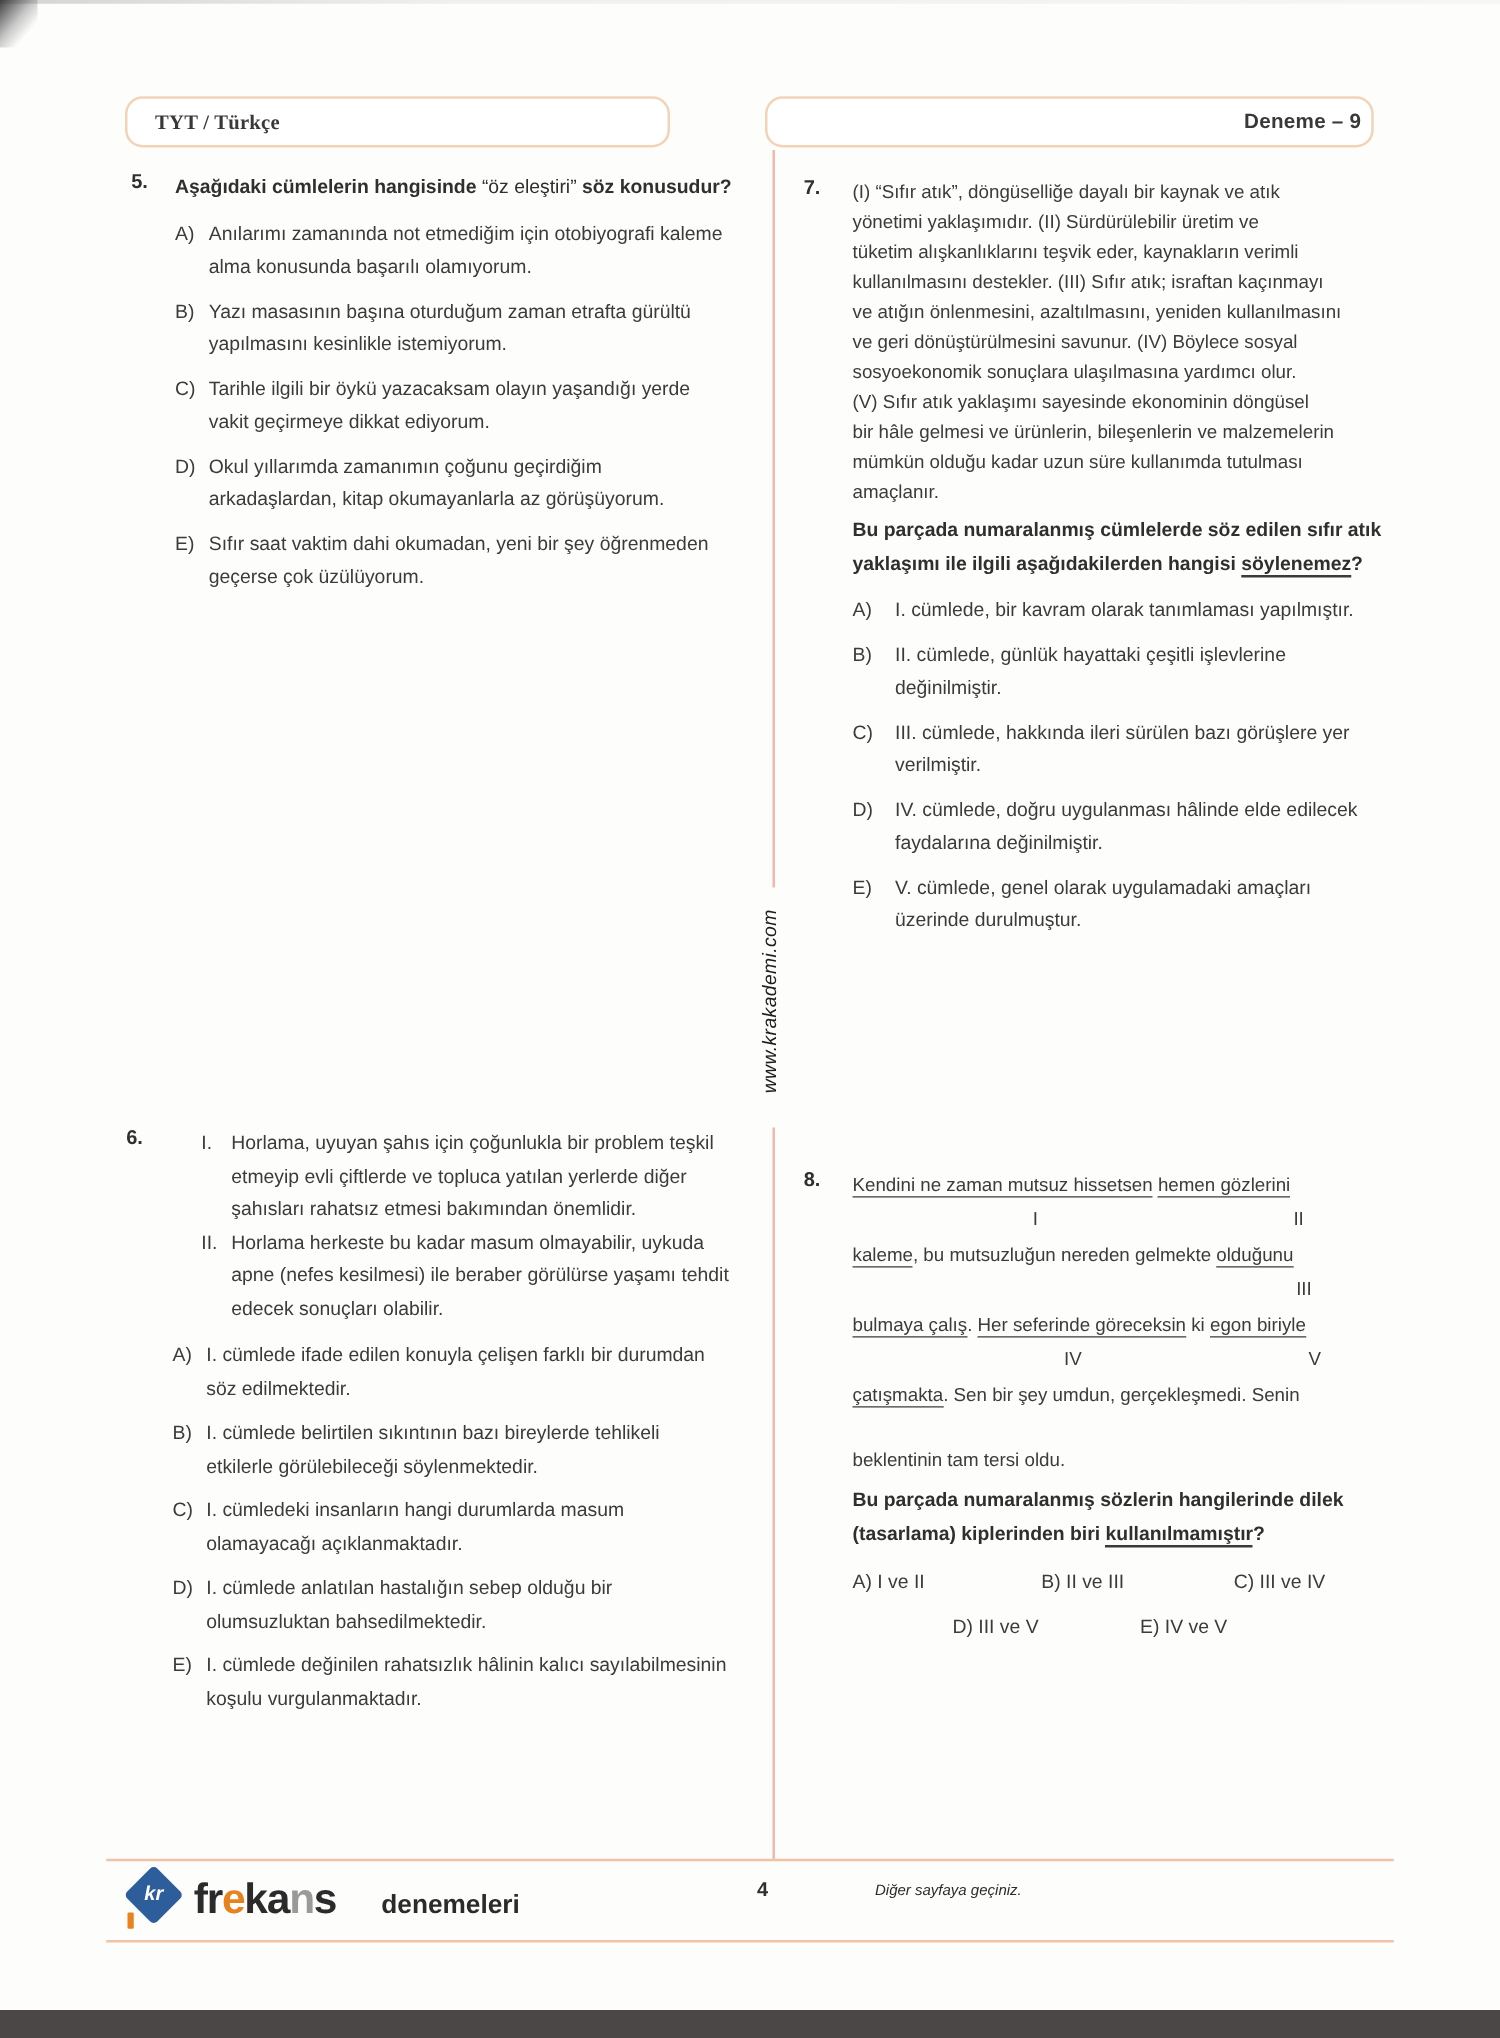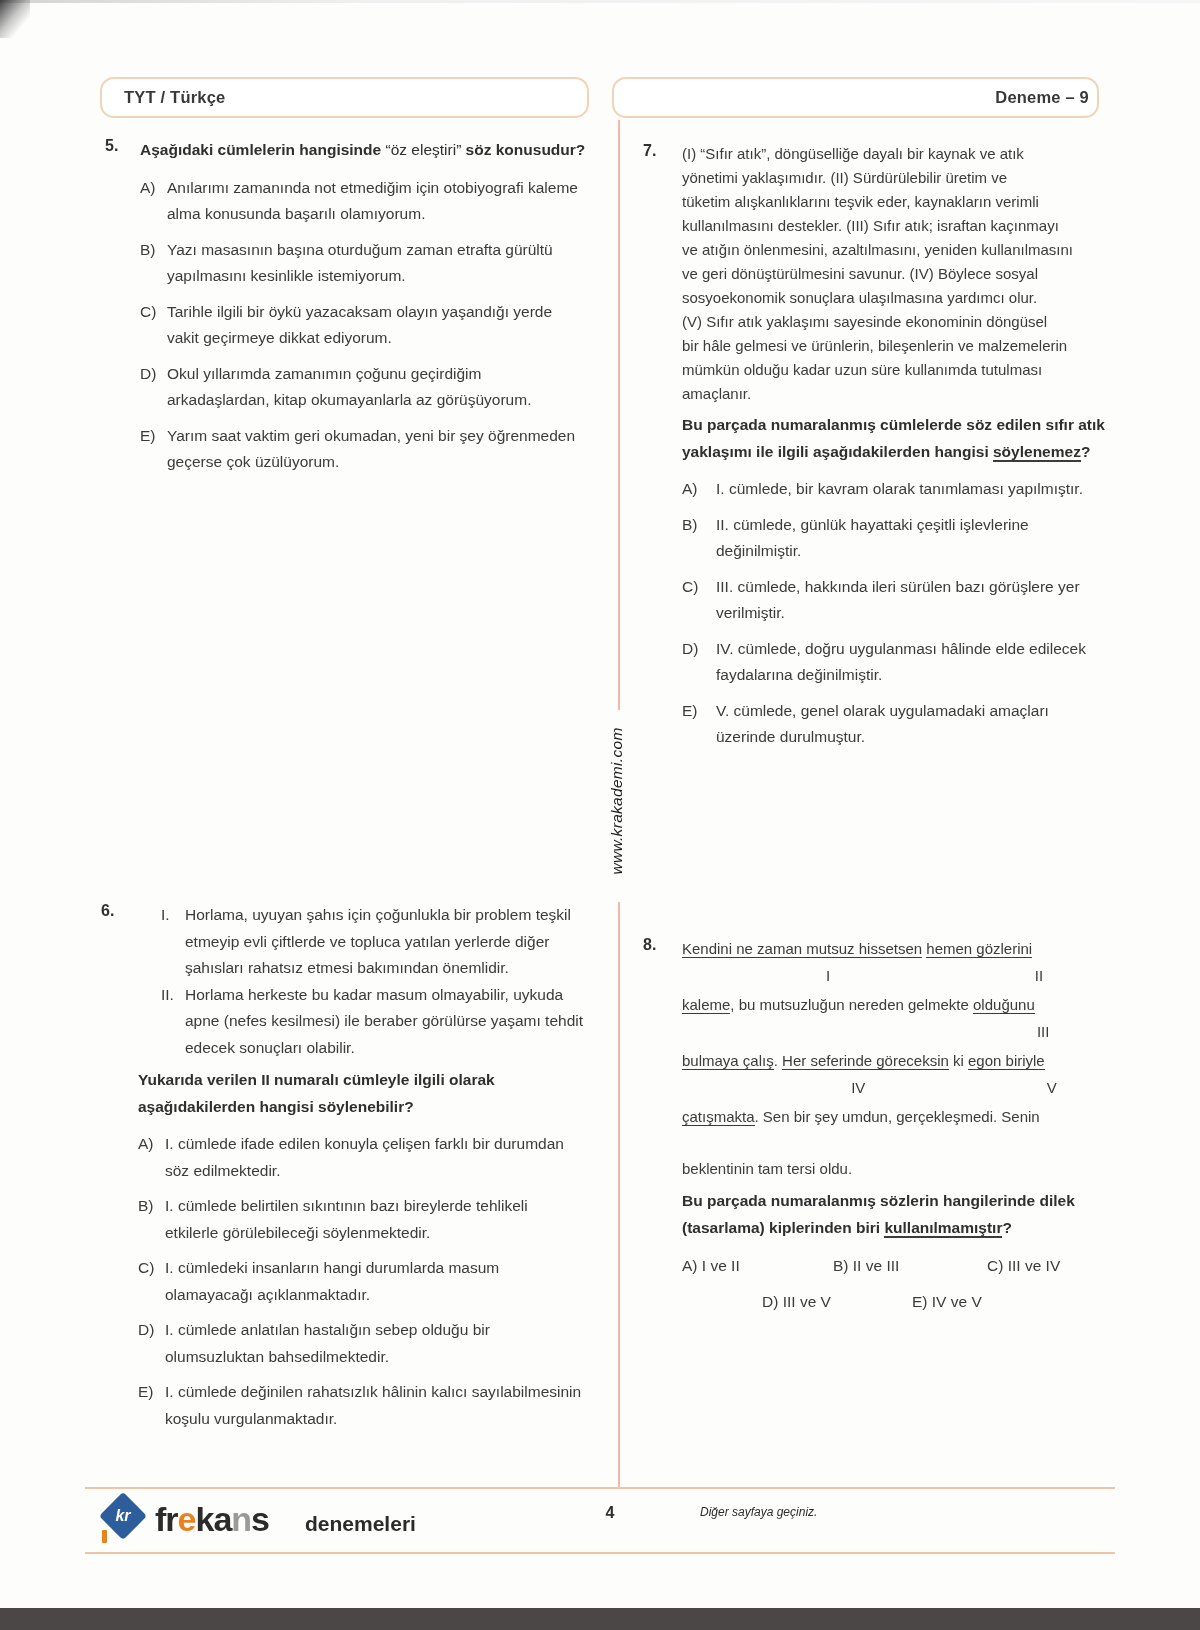--- a/index.html
+++ b/index.html
@@ -10,21 +10,21 @@
   }
   .top-edge{position:absolute;left:0;top:0;width:100%;height:3px;
     background:linear-gradient(to right,#c9c9c9,#ececec 30%,#f4f4f4);opacity:.8;}
   .corner-mark{position:absolute;left:0;top:0;width:30px;height:38px;
     background:linear-gradient(130deg,rgba(55,55,55,.95),rgba(120,120,120,.4) 45%,rgba(255,255,255,0) 72%);}
   .bottom-band{position:absolute;left:0;top:1608px;width:100%;height:22px;background:#4b4746;}
 
   
   .hbox{position:absolute;top:77px;height:41px;box-sizing:border-box;background:#fff;
     border:2px solid #f3d3b6;border-radius:14px;display:flex;align-items:center;}
-  .hbox-left{left:100px;width:489px;padding-left:22px;}
+  .hbox-left{left:100px;width:436px;padding-left:22px;font-family:Liberation Serif, serif;}
   .hbox-right{left:612px;width:487px;justify-content:flex-end;padding-right:8px;}
   .htitle{font-weight:700;font-size:16.5px;color:#393939;letter-spacing:.2px;}
 
   
   .divider-seg{position:absolute;left:618px;width:2px;background:#f2b8ab;}
   .div-top{top:120px;height:590px;}
   .div-bottom{top:902px;height:586px;}
   .watermark{position:absolute;left:502px;top:790px;width:234px;height:22px;
     transform:rotate(-90deg);font-style:italic;font-size:15.5px;color:#1e1e1e;
     text-align:center;letter-spacing:.3px;white-space:nowrap;}
@@ -113,40 +113,39 @@
         <div class="option-row">
           <span class="opt-label">C)</span>
           <span class="opt-text">Tarihle ilgili bir öykü yazacaksam olayın yaşandığı yerde vakit geçirmeye dikkat ediyorum.</span>
         </div>
         <div class="option-row">
           <span class="opt-label">D)</span>
           <span class="opt-text">Okul yıllarımda zamanımın çoğunu geçirdiğim arkadaşlardan, kitap okumayanlarla az görüşüyorum.</span>
         </div>
         <div class="option-row">
           <span class="opt-label">E)</span>
-          <span class="opt-text">Yarım saat vaktim geri okumadan, yeni bir şey öğrenmeden geçerse çok üzülüyorum.</span>
+          <span class="opt-text">Sıfır saat vaktim dahi okumadan, yeni bir şey öğrenmeden geçerse çok üzülüyorum.</span>
         </div>
       </div>
   </div>
 </div>
 
 <div class="question q-left" style="left:101px;top:902px;width:488px;">
   <span class="qnum">6.</span>
   <div class="qbody" style="margin-left:37px;">
     <div class="roman-wrap">
         <div class="roman-row">
           <span class="roman-label">I.</span>
           <span class="roman-text">Horlama, uyuyan şahıs için çoğunlukla bir problem teşkil etmeyip evli çiftlerde ve topluca yatılan yerlerde diğer şahısları rahatsız etmesi bakımından önemlidir.</span>
         </div>
         <div class="roman-row">
           <span class="roman-label">II.</span>
           <span class="roman-text">Horlama herkeste bu kadar masum olmayabilir, uykuda apne (nefes kesilmesi) ile beraber görülürse yaşamı tehdit edecek sonuçları olabilir.</span>
         </div>
       </div>
-    <div class="stem stem-gap"><span style="font-weight: 700;">Yukarıda verilen II numaralı cümleyle ilgili olarak aşağıdakilerden hangisi söylenebilir?</span></div>
     <div class="options">
         <div class="option-row">
           <span class="opt-label">A)</span>
           <span class="opt-text">I. cümlede ifade edilen konuyla çelişen farklı bir durumdan söz edilmektedir.</span>
         </div>
         <div class="option-row">
           <span class="opt-label">B)</span>
           <span class="opt-text">I. cümlede belirtilen sıkıntının bazı bireylerde tehlikeli etkilerle görülebileceği söylenmektedir.</span>
         </div>
         <div class="option-row">

